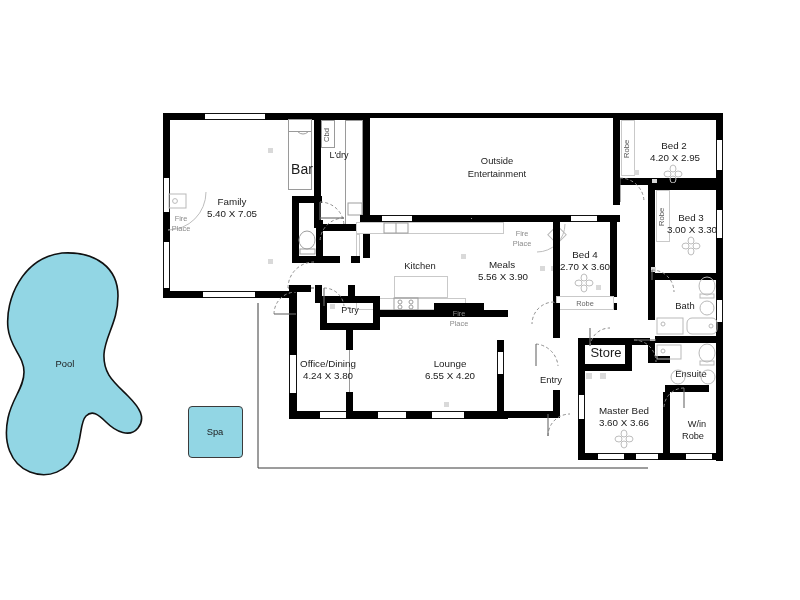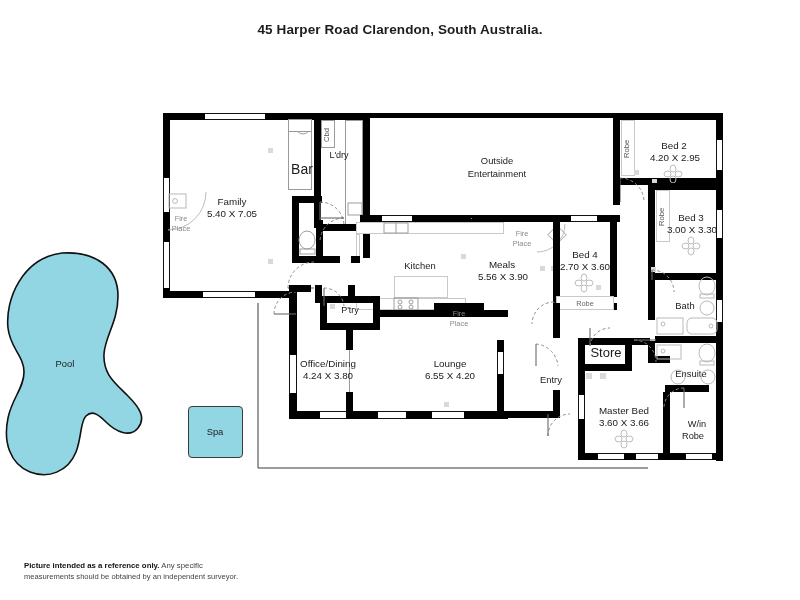--- a/index.html
+++ b/index.html
@@ -43,21 +43,20 @@
   .fx{fill:none;stroke:#b9b9b9;stroke-width:1;}
   .fx2{fill:none;stroke:#9e9e9e;stroke-width:1;}
   .fan{fill:none;stroke:#bdbdbd;stroke-width:1;}
   .arc{fill:none;stroke:#bdbdbd;stroke-width:1;}
 </style>
 </head>
 <body>
 
 <div id="stage">
 
-  <div class="title">45 Harper Road Clarendon, South Australia.</div>
 
   <svg style="left:0px;top:250px;" width="170" height="230" viewBox="0 0 170 230">
     <path d="M 62 3 C 96 1 118 18 118 46 C 118 72 105 86 104 104
              C 103 124 114 132 128 146 C 140 158 146 168 138 178
              C 130 188 116 182 106 172 C 98 164 92 160 86 166
              C 80 172 82 186 76 202 C 68 222 48 229 30 222
              C 10 214 3 192 8 168 C 12 148 24 138 24 122
              C 24 106 10 98 8 78 C 5 50 22 8 62 3 Z" fill="#92d6e4" stroke="#111" stroke-width="1.6"></path>
   </svg>
   <div class="lbl" style="left:40px;top:358px;width:50px;">Pool</div>
@@ -373,18 +372,14 @@
   </svg>
   <div class="wall" style="left:348px;top:285px;width:7px;height:16px;"></div>
 
   <div class="wall" style="left:380px;top:310px;width:56px;height:7px;"></div>
 
   <div class="wall" style="left:613px;top:113px;width:7px;height:72px;"></div>
   <div class="wall" style="left:553px;top:303px;width:7px;height:12px;"></div>
 
   <div class="wall" style="left:472px;top:215px;width:30px;height:7px;"></div>
 
-  <div class="footer">
-    <div class="l1"><span>Picture intended as a reference only.</span><span class="reg"> Any specific</span></div>
-    <div class="l2">measurements should be obtained by an independent surveyor.</div>
-  </div>
 
 </div>
 
 </body></html>

